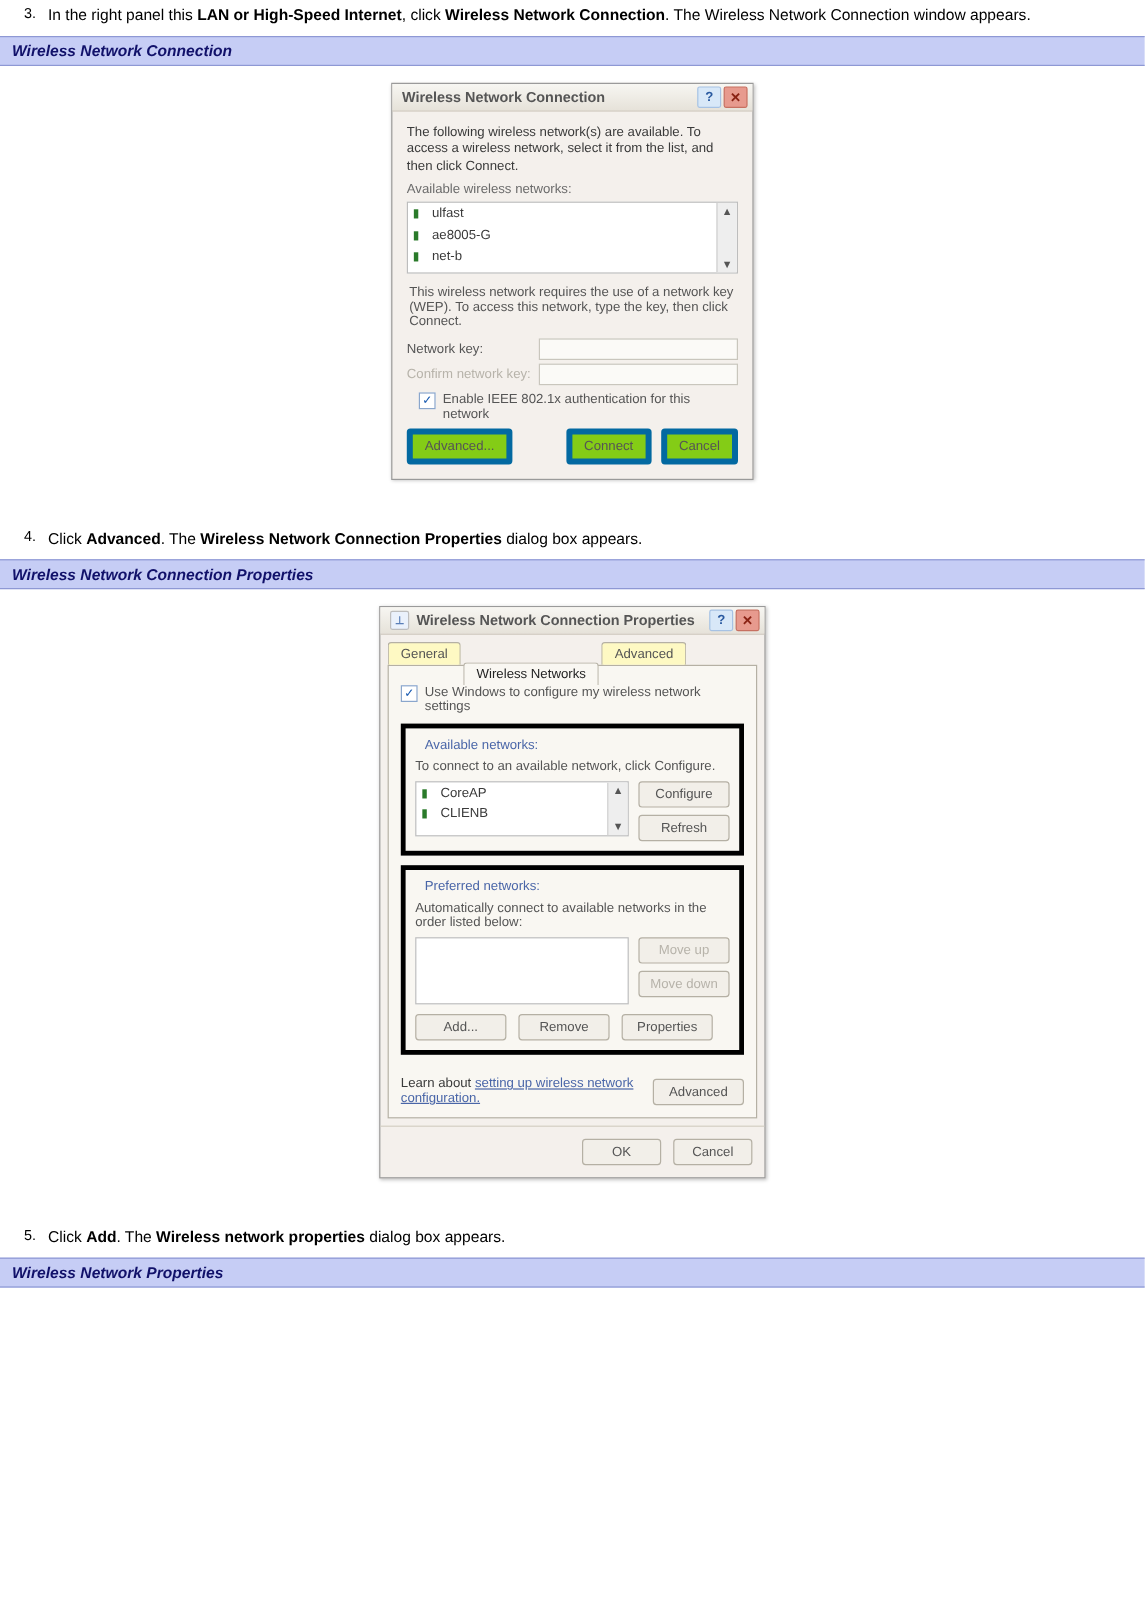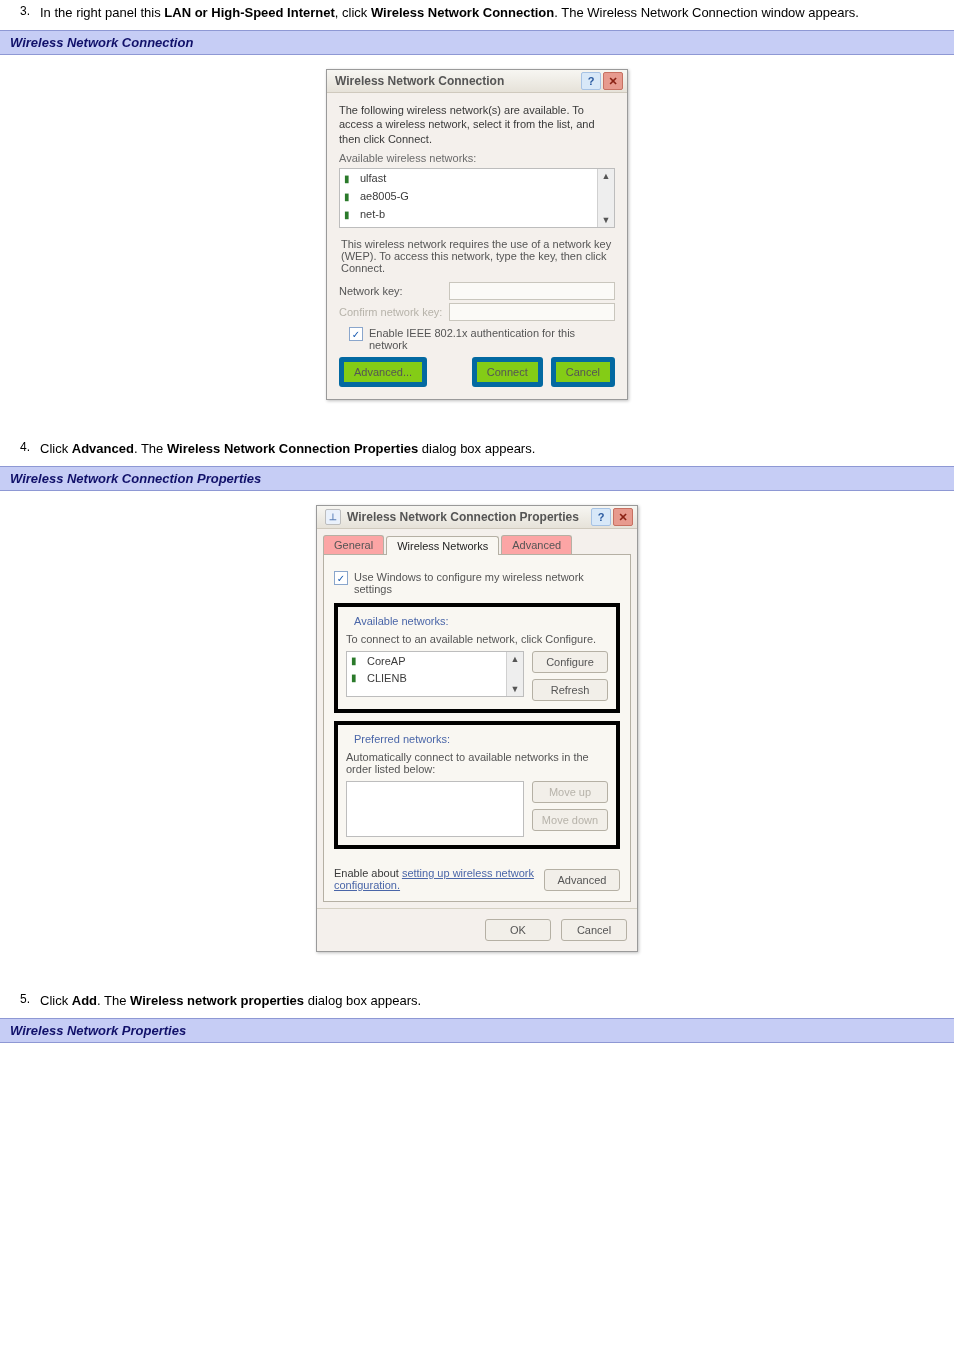--- a/index.html
+++ b/index.html
@@ -136,24 +136,24 @@
   .xp2 .xp-title { font-size:12px; }
   .xp2 .xp-title .ico{
     width:14px;height:14px;margin-right:6px;
     border:1px solid #bdbdbd;border-radius:2px;background:#eaf1fb;
     display:flex;align-items:center;justify-content:center;font-size:9px;color:#5a7fb8;
   }
   .tabs{ display:flex; padding:6px 6px 0 6px;}
   .tab{
     border:1px solid #b5b0a4; border-bottom:none;
     padding:3px 10px; margin-right:2px;
-    background:#fca5a5; color:#555; border-radius:3px 3px 0 0;
+    background:#fef9c3; color:#555; border-radius:3px 3px 0 0;
     font-size:11px;
   }
-  .tab.active{ background:#f9f7f2; color:#222; position:relative; top:1px;}
+  .tab.active{ background:#f9f7f2; color:#222; position:relative; top:17px;}
   .tabpane{
     margin:0 6px 6px 6px;
     border:1px solid #b5b0a4;
     background:#f9f7f2;
     padding:10px;
   }
   .fieldset{
     border:4px solid #000000; padding:8px; margin:8px 0;
   }
   .legend{
@@ -315,25 +315,30 @@
         <div class="fieldset">
           <div class="legend">Preferred networks:</div>
           <div class="fs-text">Automatically connect to available networks in the order listed below:</div>
           <div class="fs-row">
             <div class="fs-list" style="height:54px"></div>
             <div class="fs-col">
               <div class="btn-sm disabled">Move up</div>
               <div class="btn-sm disabled">Move down</div>
             </div>
           </div>
+          <div class="tri">
+            <div class="btn-sm">Add...</div>
+            <div class="btn-sm">Remove</div>
+            <div class="btn-sm">Properties</div>
+          </div>
         </div>
 
         <div style="display:flex; align-items:flex-end;">
           <div class="learn" style="flex:1">
-            <span>Enable about </span><a href="#">setting up wireless network configuration.</a>
+            <span>Learn about </span><a href="#">setting up wireless network configuration.</a>
           </div>
           <div class="advrow">
             <div class="btn-sm">Advanced</div>
           </div>
         </div>
       </div>
 
       <div class="okrow">
         <div class="btn-sm" style="width:64px">OK</div>
         <div class="btn-sm" style="width:64px">Cancel</div>

